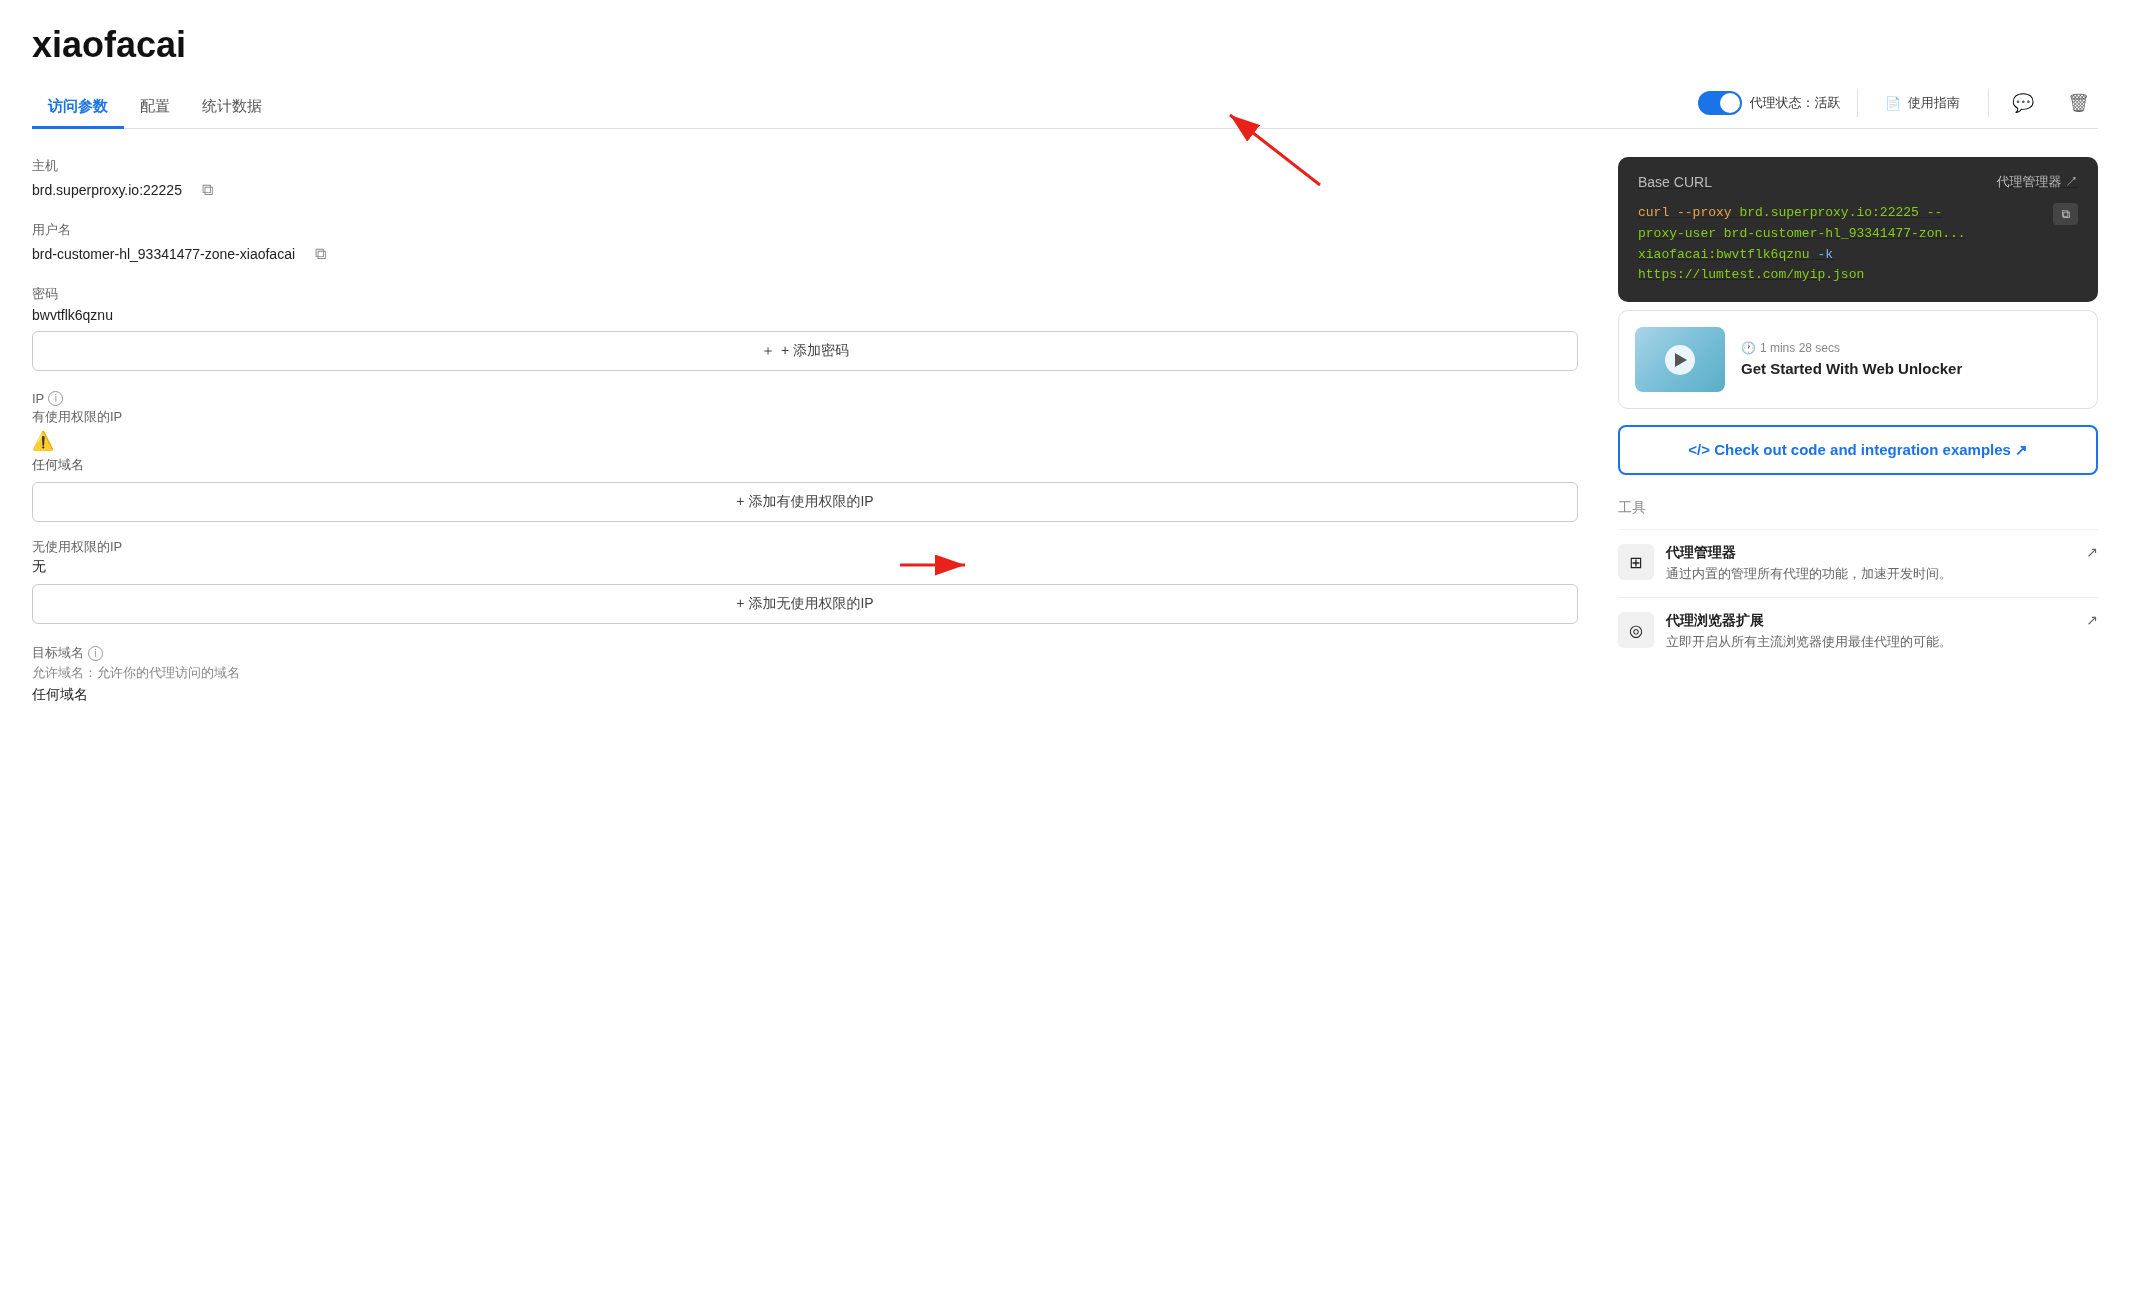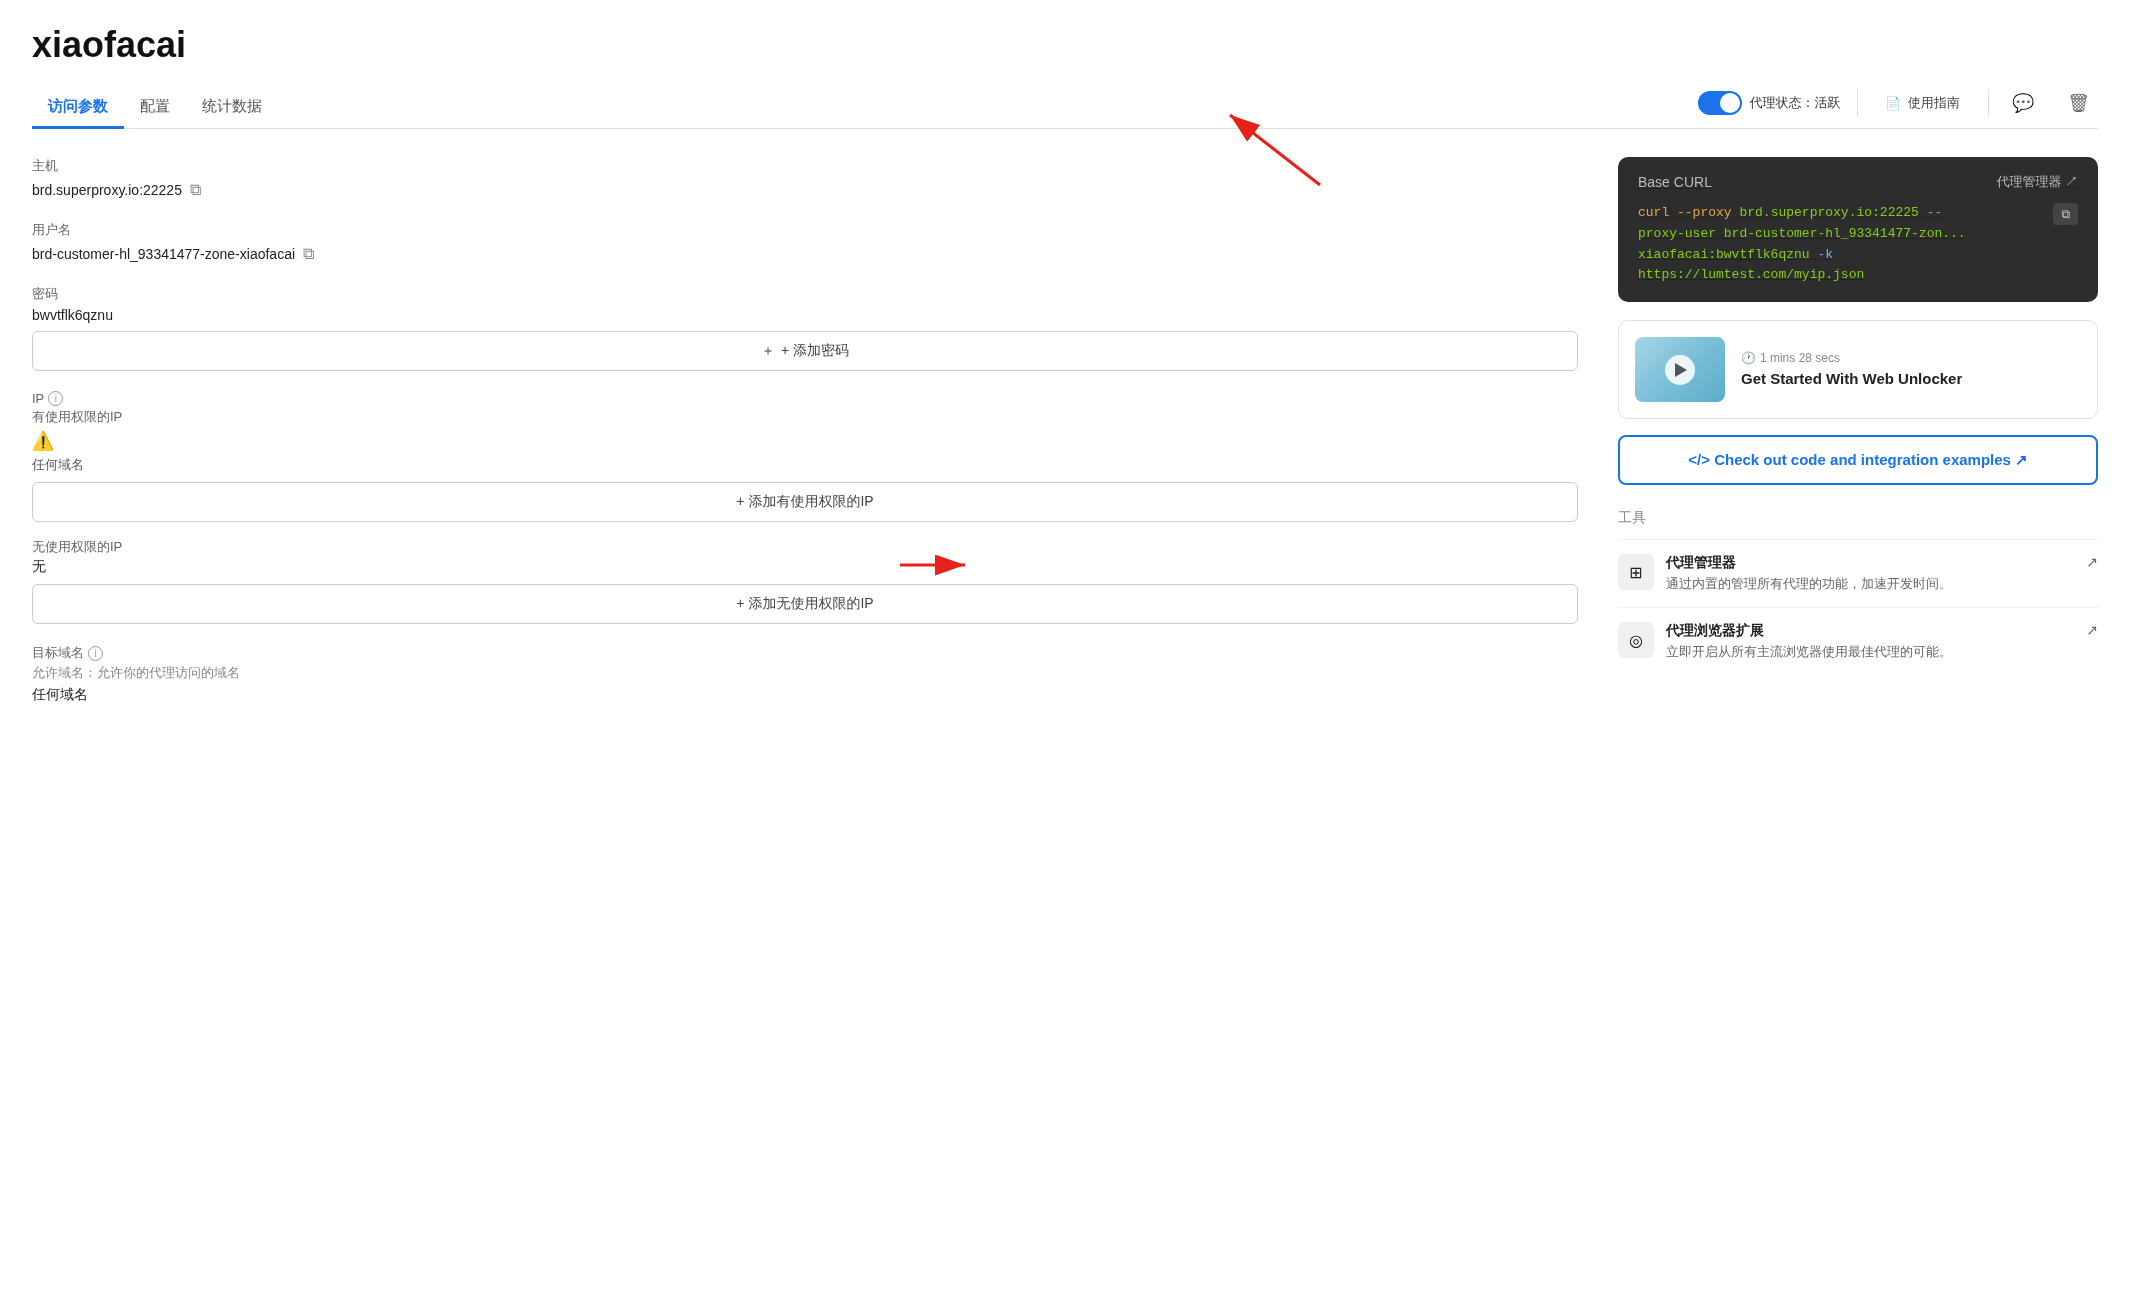--- a/index.html
+++ b/index.html
@@ -20,21 +20,21 @@
     .action-btn { display: flex; align-items: center; gap: 6px; padding: 6px 12px; font-size: 13px; color: #444; cursor: pointer; border: none; background: none; }
     .divider-v { width: 1px; height: 28px; background: #e0e0e0; }
     .icon-btn { padding: 6px 8px; cursor: pointer; color: #666; border: none; background: none; font-size: 18px; }
 
     .content-area { display: flex; gap: 40px; }
 
     .left-panel { flex: 1; min-width: 0; }
 
     .field-group { margin-bottom: 20px; }
     .field-label { font-size: 13px; color: #666; margin-bottom: 4px; }
-    .field-value-row { display: flex; align-items: center; gap: 4px; }
+    .field-value-row { display: flex; align-items: center; gap: 16px; }
     .field-value { font-size: 14px; color: #222; }
     .copy-btn { cursor: pointer; color: #888; font-size: 16px; border: none; background: none; padding: 2px 4px; }
 
     .add-btn { display: flex; align-items: center; justify-content: center; gap: 6px; width: 100%; padding: 10px; border: 1.5px solid #ccc; border-radius: 6px; background: #fff; color: #444; font-size: 14px; cursor: pointer; margin-top: 8px; margin-bottom: 8px; }
 
     .ip-section { margin-bottom: 12px; }
     .ip-label { font-size: 13px; color: #666; margin-bottom: 2px; display: flex; align-items: center; gap: 4px; }
     .info-icon { width: 15px; height: 15px; border: 1.5px solid #999; border-radius: 50%; display: inline-flex; align-items: center; justify-content: center; font-size: 10px; color: #999; cursor: pointer; }
     .warning-icon { font-size: 18px; margin-bottom: 4px; }
     .ip-domain { font-size: 13px; color: #555; }
@@ -43,21 +43,21 @@
     .ip-no-perm-value { font-size: 14px; color: #222; }
 
     .target-domain-section { margin-top: 20px; }
     .target-domain-label { font-size: 13px; color: #666; display: flex; align-items: center; gap: 4px; margin-bottom: 2px; }
     .target-domain-desc { font-size: 13px; color: #888; margin-bottom: 4px; }
     .target-domain-value { font-size: 14px; color: #222; }
 
     
     .right-panel { width: 480px; flex-shrink: 0; }
 
-    .curl-card { background: #2d2d2d; border-radius: 10px; padding: 16px 20px; margin-bottom: 18px; text-decoration: underline; }
+    .curl-card { background: #2d2d2d; border-radius: 10px; padding: 16px 20px; margin-bottom: 8px; text-decoration: underline; }
     .curl-header { display: flex; justify-content: space-between; align-items: center; margin-bottom: 12px; }
     .curl-title { font-size: 14px; color: #bbb; }
     .curl-link { font-size: 13px; color: #bbb; text-decoration: none; display: flex; align-items: center; gap: 4px; }
     .curl-body { font-family: 'Courier New', monospace; font-size: 13px; line-height: 1.6; position: relative; }
     .curl-copy { position: absolute; top: 0; right: 0; background: #444; border: none; color: #ccc; padding: 4px 8px; border-radius: 4px; cursor: pointer; font-size: 12px; }
     .c-orange { color: #e8a44a; }
     .c-white { color: #84cc16; }
     .c-blue { color: #7ab3f0; }
 
     .video-card { border: 1.5px solid #e0e0e0; border-radius: 10px; padding: 16px; display: flex; align-items: center; gap: 16px; margin-bottom: 16px; cursor: pointer; }

